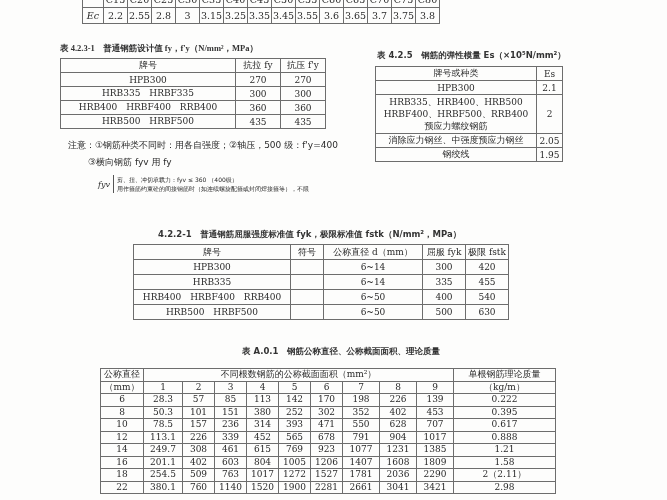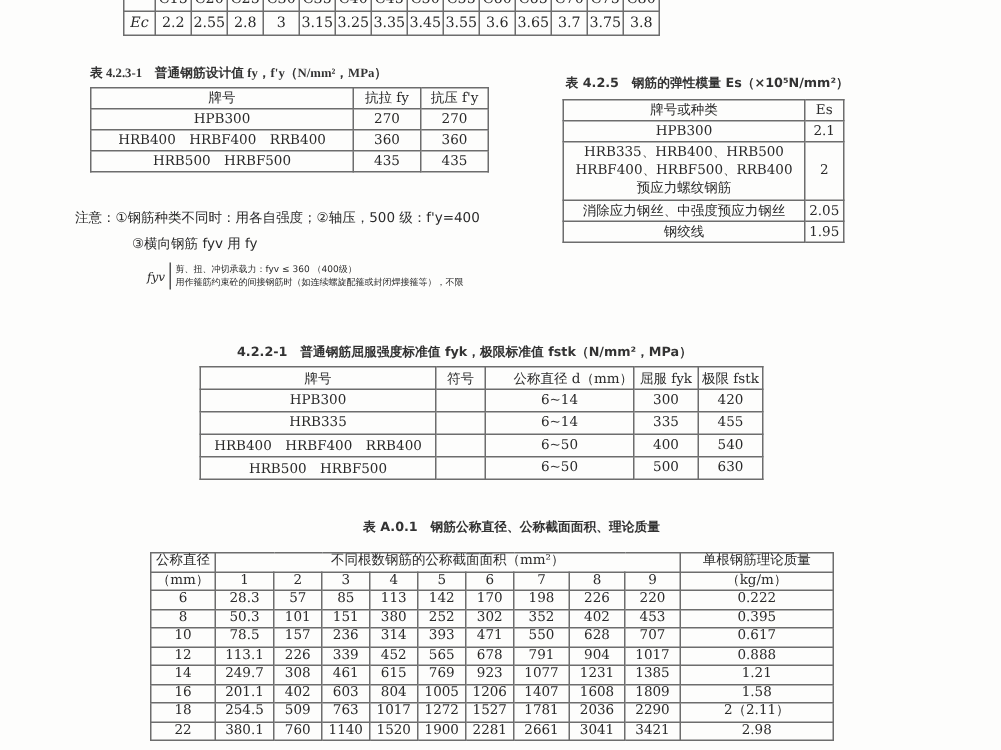--- a/index.html
+++ b/index.html
@@ -28,31 +28,31 @@
   #t1 .c0 { width:174px; }
   #t1 .c1, #t1 .c2 { width:44px; }
   
   #cap2 { left:377px; top:50px; }
   #t2 { left:375px; top:66px; font-size:9px; }
   #t2 td { height:13px; }
   #t2 .c0 { width:160px; }
   #t2 .c1 { width:25px; }
   #t2 td.multi { line-height:12px; height:38px; }
   
-  #note1 { left:50px; top:139px; font-size:9px; font-family:"DejaVu Sans","Liberation Sans",sans-serif;text-align:center; }
+  #note1 { left:68px; top:139px; font-size:9px; font-family:"DejaVu Sans","Liberation Sans",sans-serif;text-align:center; }
   #note2 { left:88px; top:156px; font-size:9px; font-family:"DejaVu Sans","Liberation Sans",sans-serif; }
   #note3 { left:113px; top:175px; font-size:6px; font-family:"DejaVu Sans","Liberation Sans",sans-serif; line-height:9px; border-left:1px solid #555; padding-left:3px; }
   #note3lbl { left:98px; top:180px; font-size:8px; font-style:italic; }
   
   #cap3 { left:158px; top:229px; }
   #t3 { left:133px; top:244px; font-size:9px; }
   #t3 td { height:14px; }
   #t3 .c0 { width:156px; }
   #t3 .c1 { width:32px; }
-  #t3 .c2 { width:98px;text-align:right; }
+  #t3 .c2 { width:98px; }
   #t3 .c3 { width:42px; }
   #t3 .c4 { width:42px; }
   
   #cap4 { left:210px; top:346px;margin-left:32px; }
   #t4 { left:100px; top:368px; font-size:9px; }
   #t4 td { height:11.5px; line-height:11px; }
   #t4 .d { width:42px; }
   #t4 .n { width:31px; }
   #t4 .n1 { width:38px; }
   #t4 .n7 { width:36px; }
@@ -109,20 +109,25 @@
     <td class="c0">牌号</td>
     <td class="c1">抗拉 fy</td>
     <td class="c2">抗压 f'y</td>
   </tr>
   <tr>
     <td>HPB300</td>
     <td>270</td>
     <td>270</td>
   </tr>
   <tr>
+    <td>HRB335　HRBF335</td>
+    <td>300</td>
+    <td>300</td>
+  </tr>
+  <tr>
     <td>HRB400　HRBF400　RRB400</td>
     <td>360</td>
     <td>360</td>
   </tr>
   <tr>
     <td>HRB500　HRBF500</td>
     <td>435</td>
     <td>435</td>
   </tr>
 </tbody>
@@ -231,21 +236,21 @@
       <tr>
         <td>6</td>
         <td>28.3</td>
         <td>57</td>
         <td>85</td>
         <td>113</td>
         <td>142</td>
         <td>170</td>
         <td>198</td>
         <td>226</td>
-        <td>220</td>
+        <td>139</td>
         <td>0.222</td>
       </tr>
       <tr>
         <td>8</td>
         <td>50.3</td>
         <td>101</td>
         <td>151</td>
         <td>380</td>
         <td>252</td>
         <td>302</td>

